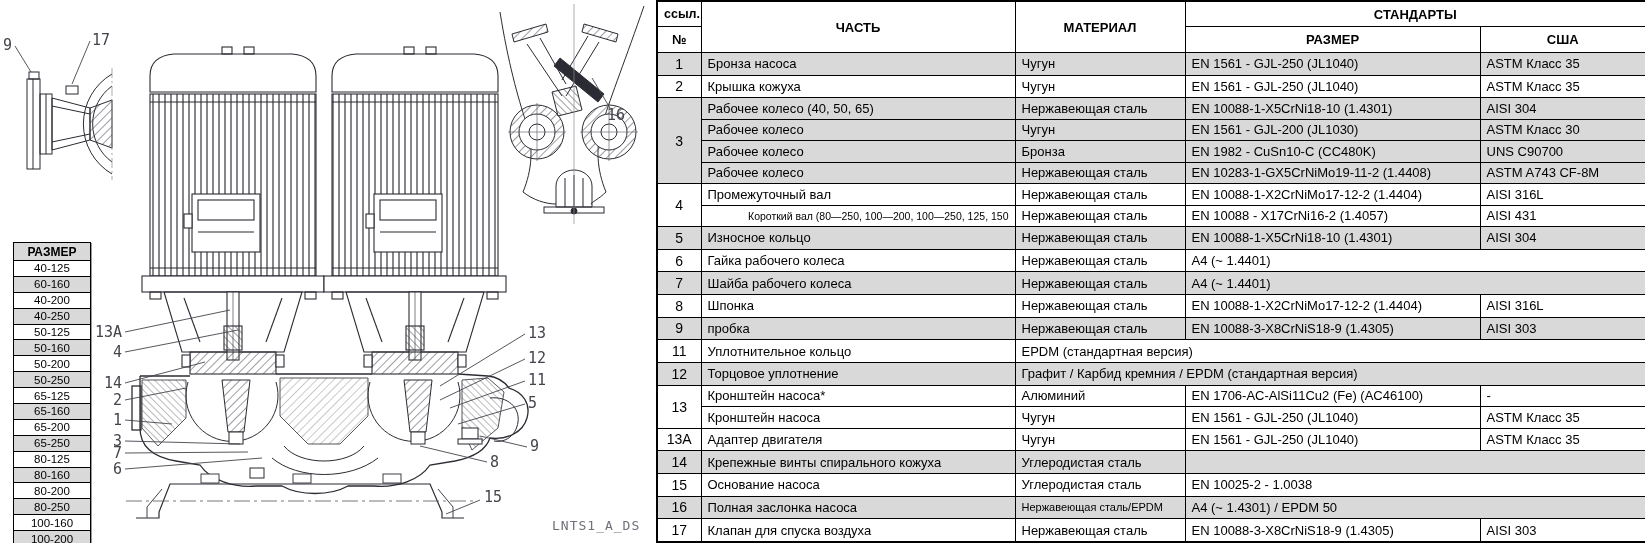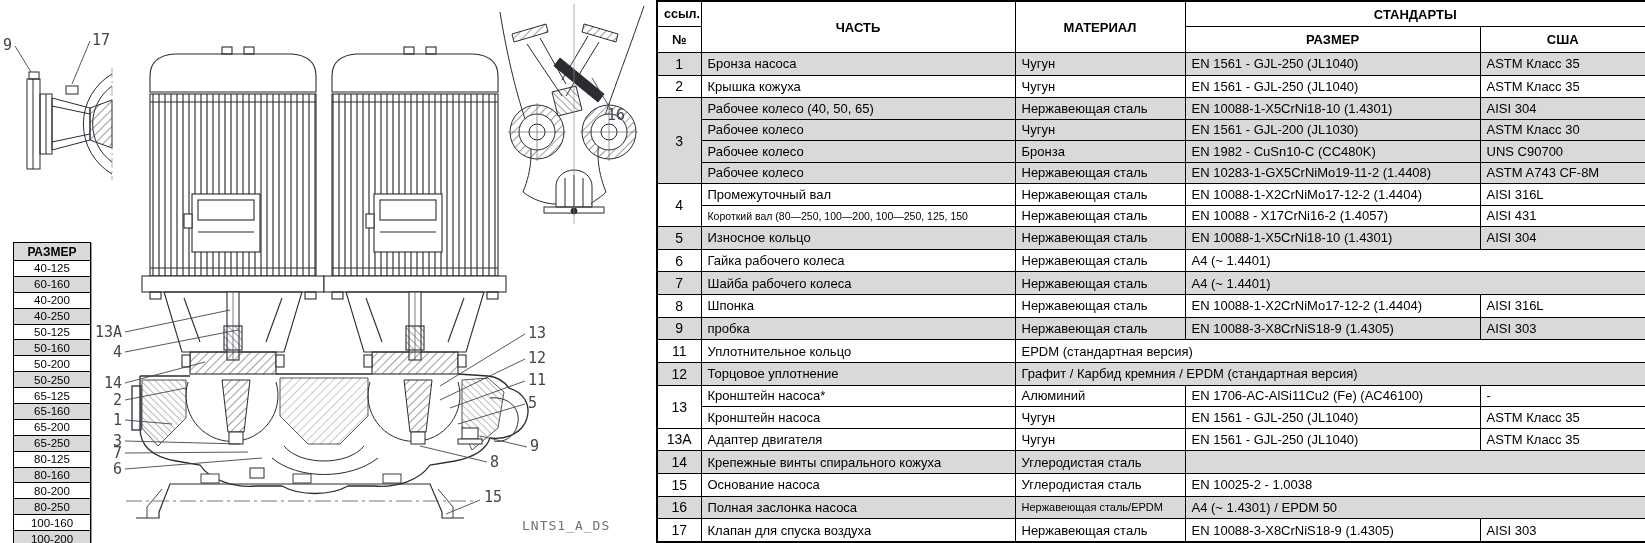--- a/index.html
+++ b/index.html
@@ -1,21 +1,21 @@
 <!DOCTYPE html>
 <html><head>
 <meta charset="utf-8">
 <style>
   html,body{margin:0;padding:0;background:#fff;}
   .page{position:relative;width:1645px;height:543px;background:#fff;overflow:hidden;
         font-family:"Liberation Sans",sans-serif;color:#000;}
   
   .drawing-panel{position:absolute;left:0;top:0;width:656px;height:543px;background:#fff;}
   .drawing-panel svg{position:absolute;left:0;top:0;}
-  .code-label{position:absolute;left:522px;top:518px;font-family:"DejaVu Sans Mono",monospace;
+  .code-label{position:absolute;left:552px;top:518px;font-family:"DejaVu Sans Mono",monospace;
               font-size:13px;color:#70707a;letter-spacing:1px;}
   
   .size-wrap{position:absolute;left:13px;top:204px;}
   table.size{border-collapse:collapse;table-layout:fixed;width:78px;background:#fff;
              font-size:11.5px;border:1.6px solid #000;box-shadow:1px 1px 0 #9a9a9a;margin-top:38px;}
   table.size th{border:1px solid #000;background:#d9d9d9;font-size:12px;font-weight:bold;
                 height:17px;text-align:center;padding:0;}
   table.size td{border:1px solid #000;height:14.9px;text-align:center;padding:0;}
   table.size tr.shade td{background:#d9d9d9;}
   
@@ -23,21 +23,21 @@
   table.parts{border-collapse:collapse;table-layout:fixed;width:989px;height:543px;
               font-size:13px;border:2px solid #000;background:#fff;}
   table.parts th,table.parts td{border:1px solid #000;padding:1px 6px;overflow:hidden;
               white-space:nowrap;vertical-align:middle;}
   table.parts thead th{font-weight:bold;text-align:center;background:#fff;margin-top:24px;}
   th.hdr-ref{font-size:12.5px;border-bottom-style:hidden;height:22px;}
   th.hdr-num{font-size:13px;border-top-style:hidden;height:23px;}
   th.hdr-part,th.hdr-mat{vertical-align:top;padding-top:3px;}
   td.ref{text-align:center;font-size:14px;padding:1px 2px;}
   td.part{padding-left:8px;}
-  td.small{font-size:10.5px;}
+  td.small{font-size:10.5px;text-align:right;}
   td.msmall{font-size:11px;}
   table.parts tr.shade td{background:#d9d9d9;}
 </style>
 </head>
 <body>
 
 <div class="page">
 
   <div class="drawing-panel">
     <svg width="656" height="543" viewBox="0 0 656 543">

